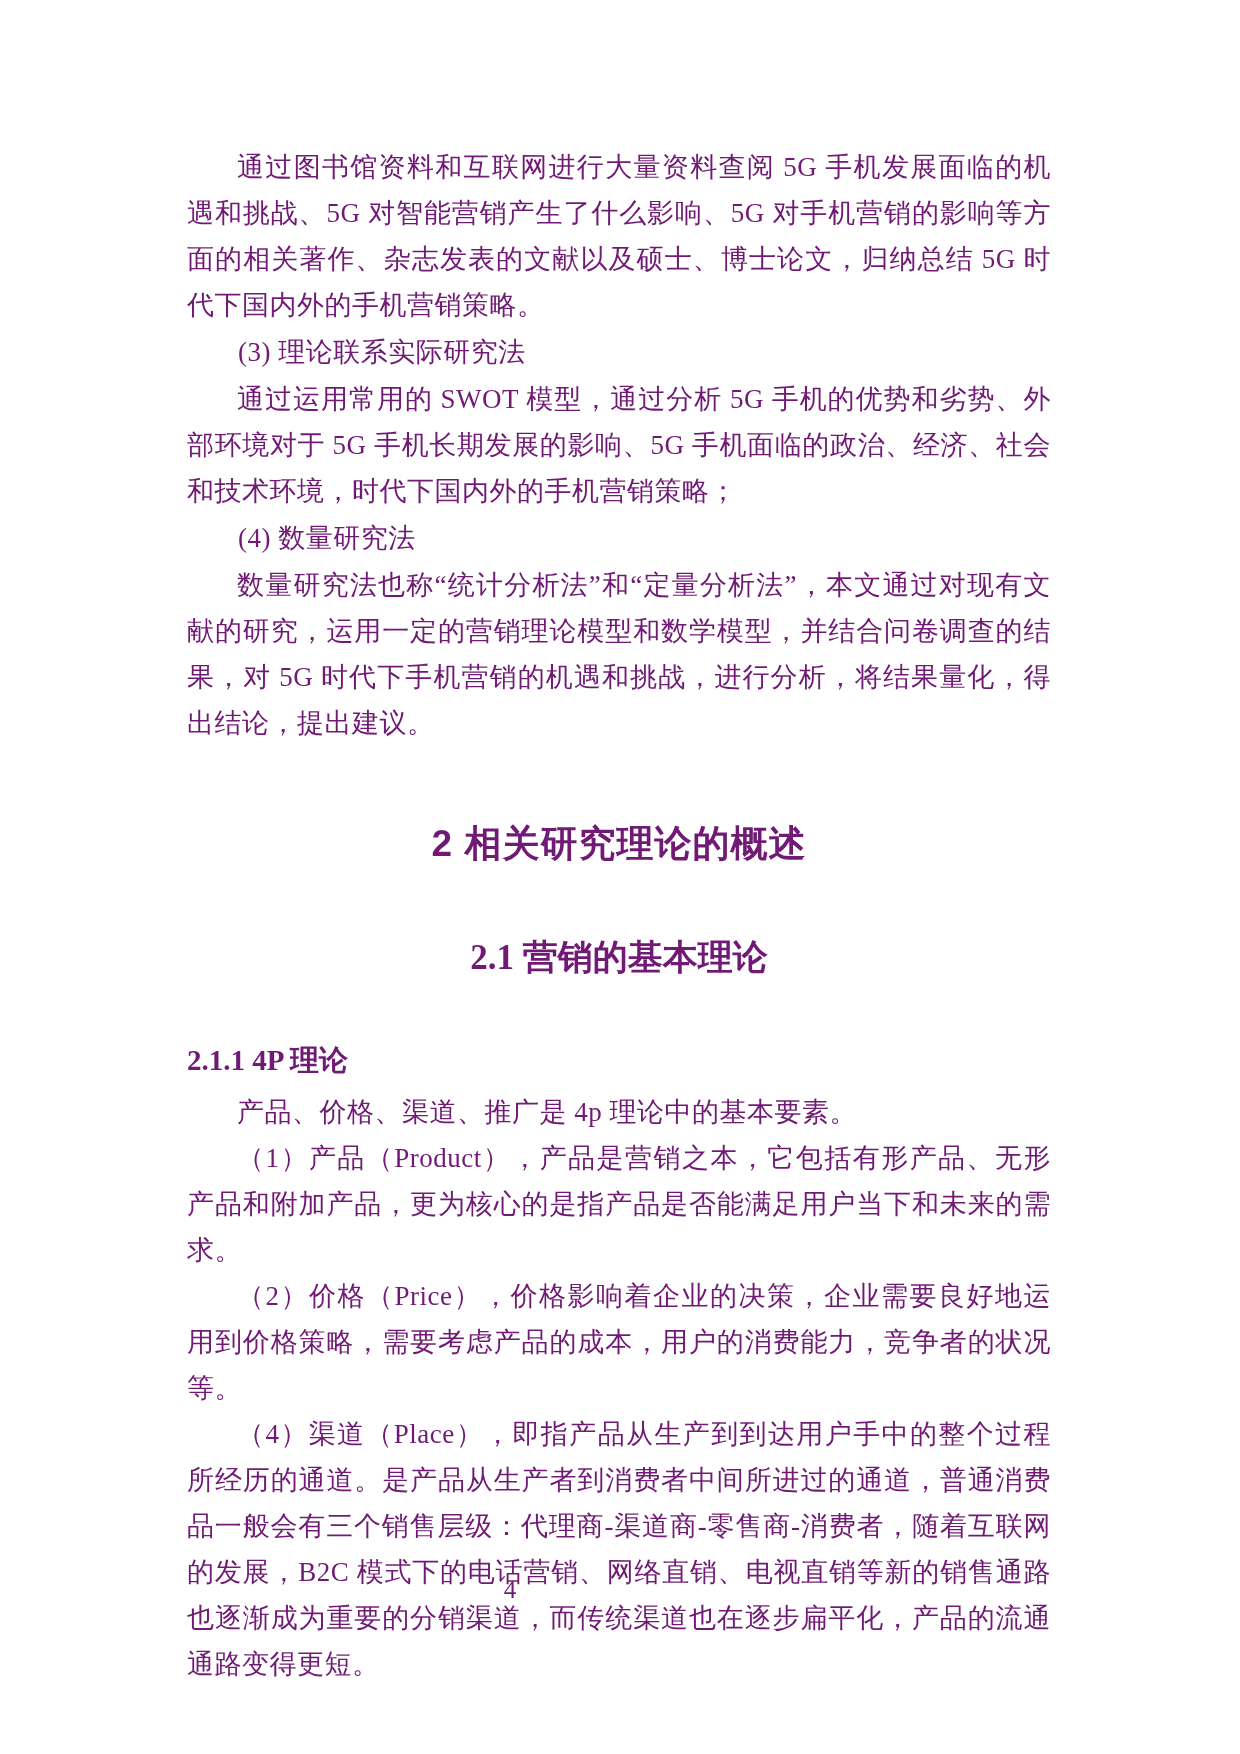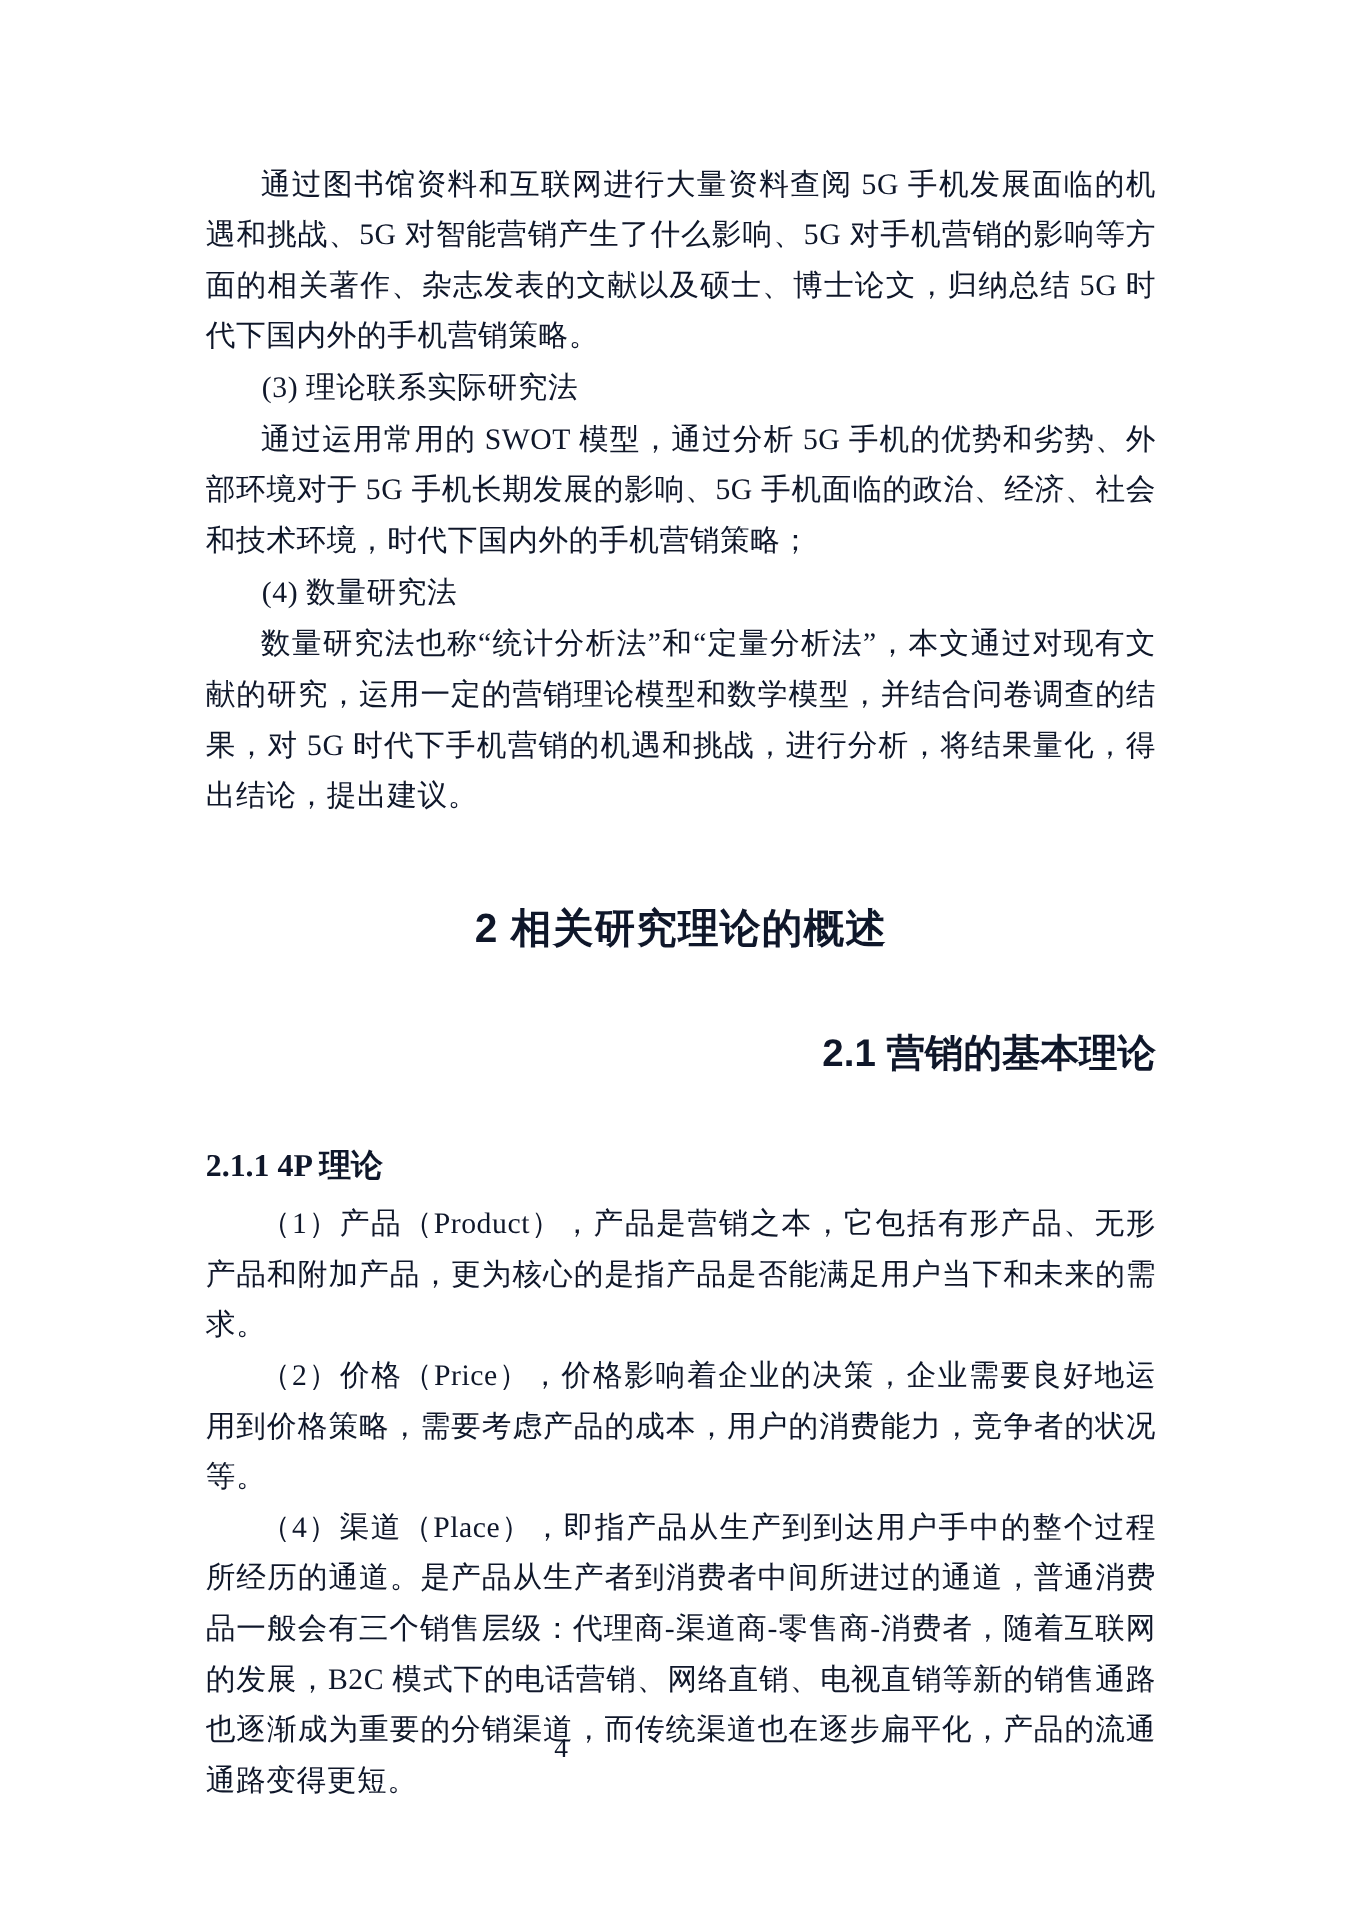--- a/index.html
+++ b/index.html
@@ -2,21 +2,21 @@
 <html><head>
 <meta charset="utf-8">
 <style>
   html, body { margin: 0; padding: 0; background: #e8e8e8; }
   .page {
     position: relative;
     width: 1240px;
     height: 1754px;
     margin: 0 auto;
     background: #ffffff;
-    color: #0f172a;
+    color: #701a75;
     font-family: "Liberation Serif", "DejaVu Serif", serif;
     overflow: hidden;
   }
   .content {
     position: absolute;
     left: 187px;
     width: 864px;
   }
   .body-block { top: 144px; }
   .para {
@@ -47,25 +47,25 @@
     line-height: 54px;
     text-align: center;
     letter-spacing: 1px;
   }
   .section-title {
     position: absolute;
     left: 187px;
     width: 864px;
     top: 930px;
     margin: 0;
-    font-family: Liberation Sans, sans-serif;
+    font-family: Liberation Serif, serif;
     font-weight: 700;
     font-size: 35px;
     line-height: 56px;
-    text-align: right;
+    text-align: center;
   }
   .subsection-title {
     position: absolute;
     left: 187px;
     width: 864px;
     top: 1040px;
     margin: 0;
     font-family: "Liberation Serif", "DejaVu Serif", serif;
     font-weight: 700;
     font-size: 29px;
@@ -97,20 +97,21 @@
     <p class="para">数量研究法也称“统计分析法”和“定量分析法”，本文通过对现有文献的研究，运用一定的营销理论模型和数学模型，并结合问卷调查的结果，对 5G 时代下手机营销的机遇和挑战，进行分析，将结果量化，得出结论，提出建议。</p>
   </div>
 
   <h1 class="chapter-title">2  相关研究理论的概述</h1>
 
   <h2 class="section-title">2.1 营销的基本理论</h2>
 
   <h3 class="subsection-title">2.1.1 4P 理论</h3>
 
   <div class="content fourp-block">
+    <p class="para">产品、价格、渠道、推广是 4p 理论中的基本要素。</p>
     <p class="para">（1）产品（Product），产品是营销之本，它包括有形产品、无形产品和附加产品，更为核心的是指产品是否能满足用户当下和未来的需求。</p>
     <p class="para">（2）价格（Price），价格影响着企业的决策，企业需要良好地运用到价格策略，需要考虑产品的成本，用户的消费能力，竞争者的状况等。</p>
     <p class="para">（4）渠道（Place），即指产品从生产到到达用户手中的整个过程所经历的通道。是产品从生产者到消费者中间所进过的通道，普通消费品一般会有三个销售层级：代理商-渠道商-零售商-消费者，随着互联网的发展，B2C 模式下的电话营销、网络直销、电视直销等新的销售通路也逐渐成为重要的分销渠道，而传统渠道也在逐步扁平化，产品的流通通路变得更短。</p>
   </div>
 
   <p class="page-number">4</p>
 
 </div>
 
 </body></html>

